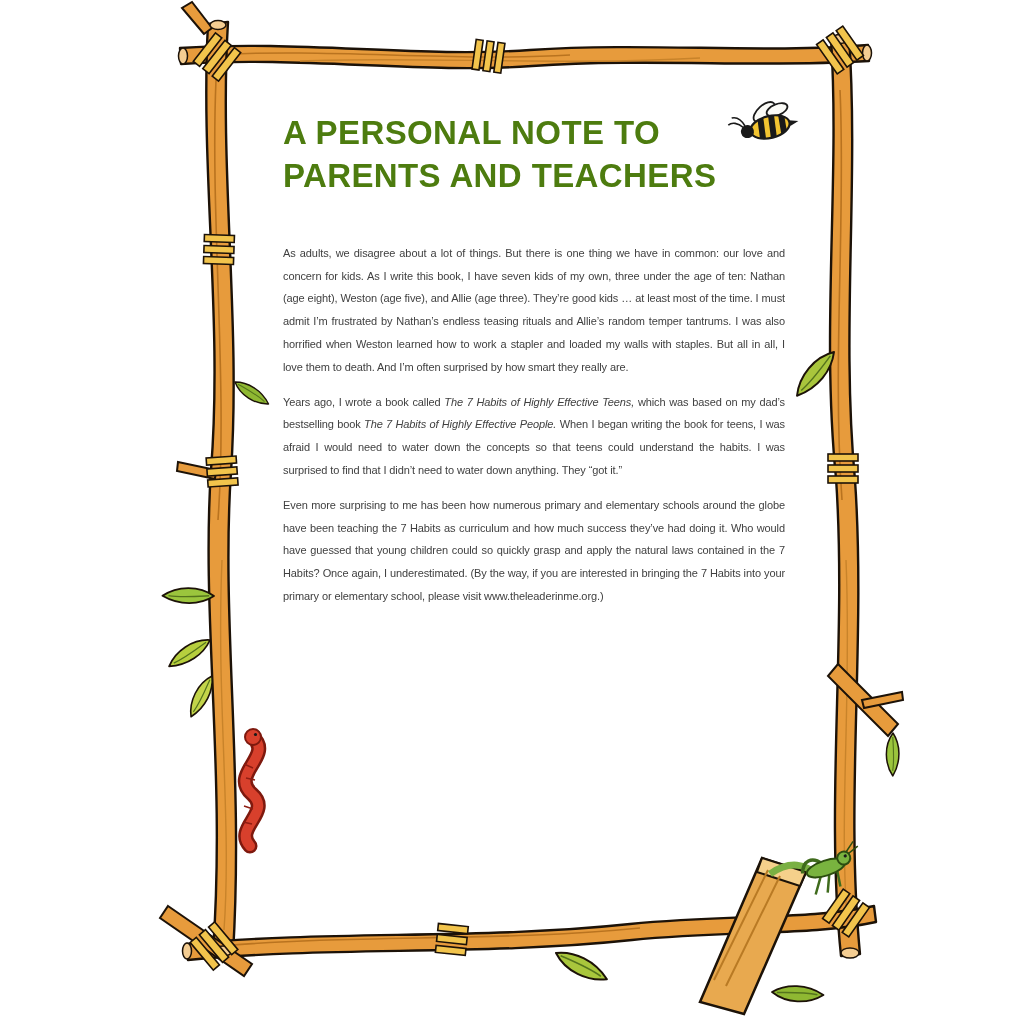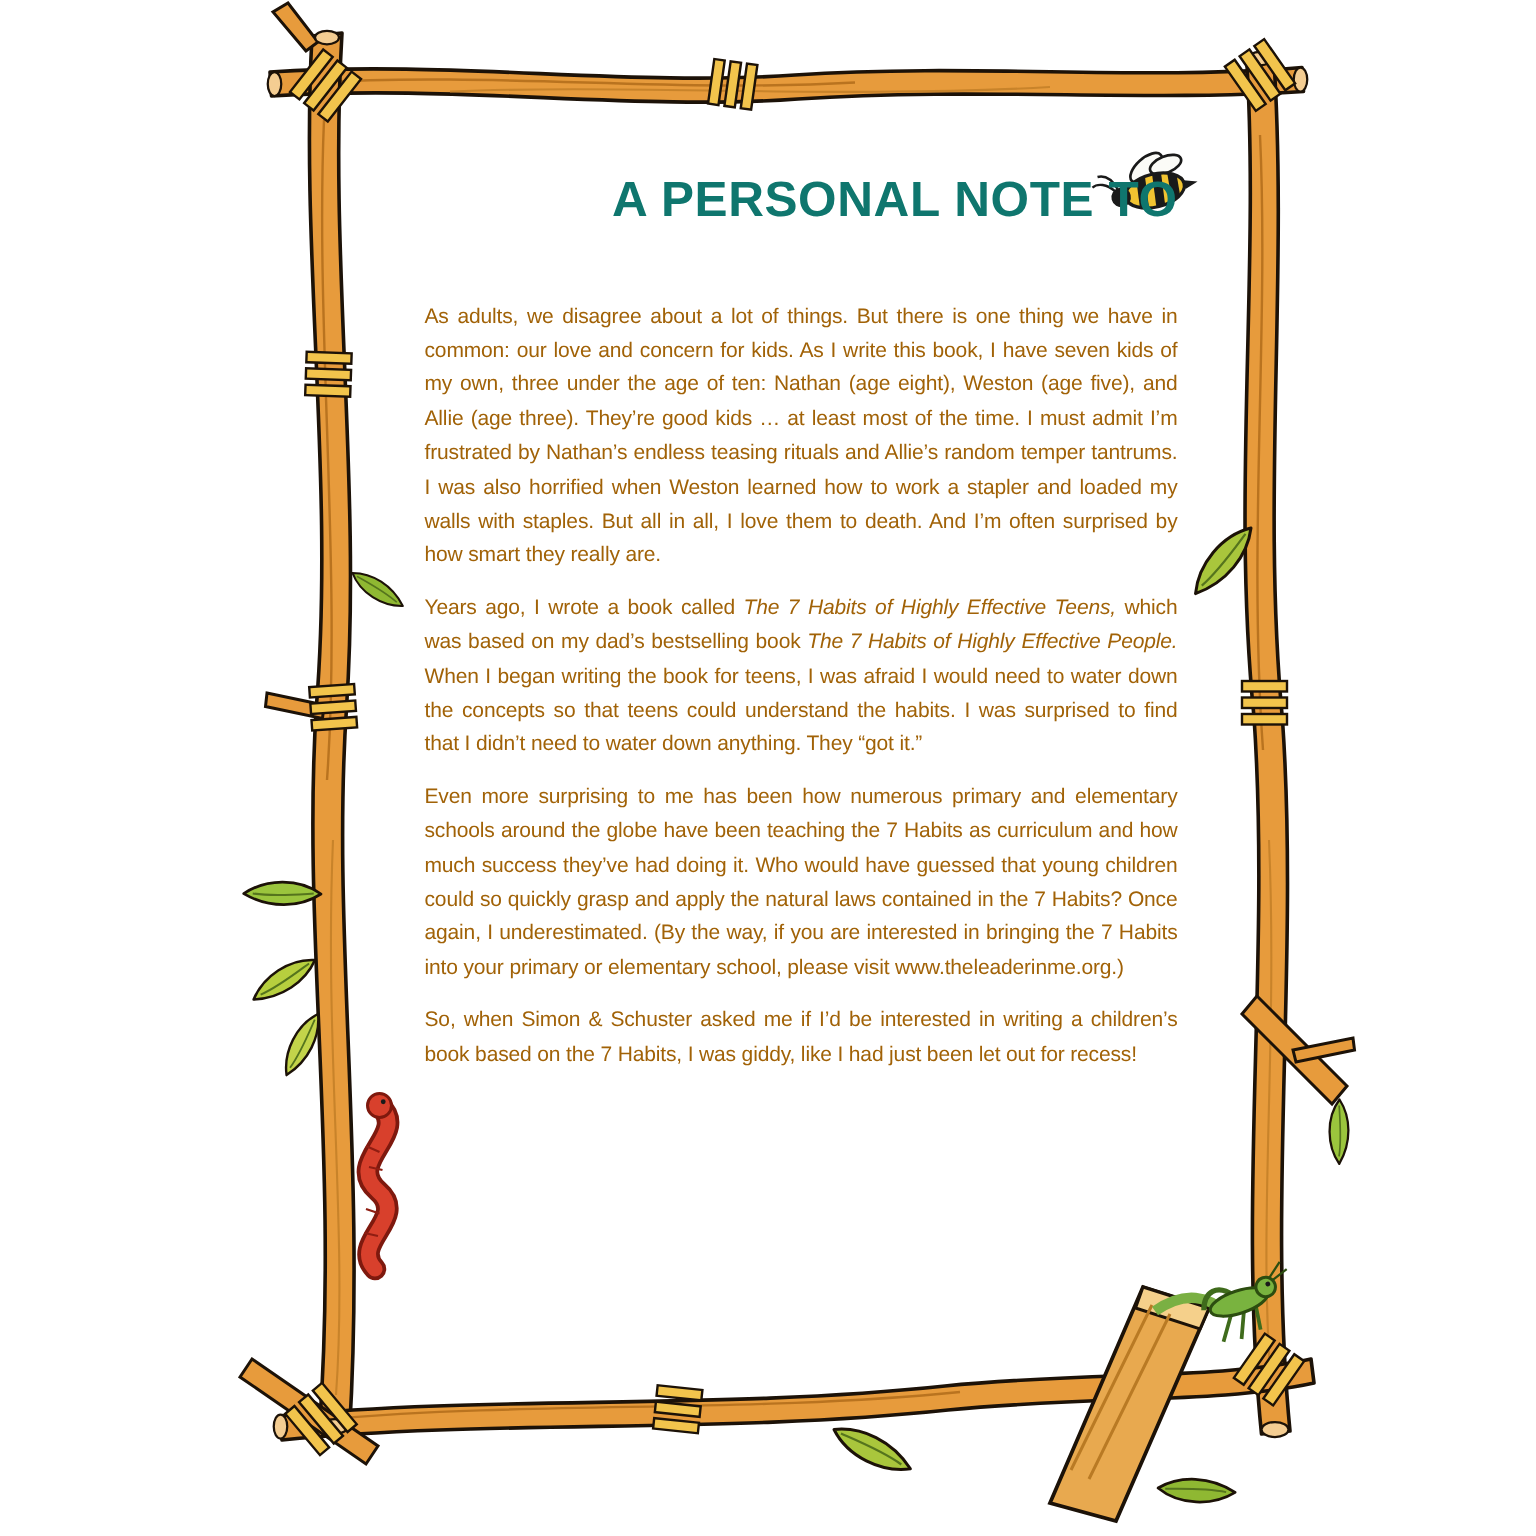--- a/index.html
+++ b/index.html
@@ -2,32 +2,32 @@
 <html><head>
 <meta charset="utf-8">
 <style>
   html,body { margin:0; padding:0; background:#ffffff; }
   body { width:1024px; height:1024px; font-family:"Liberation Sans", sans-serif; }
   .stage { position:relative; width:1024px; height:1024px; background:#ffffff; overflow:hidden; }
   svg.deco { position:absolute; left:0; top:0; width:1024px; height:1024px; pointer-events:none; }
   .content { position:absolute; left:283px; top:112px; width:502px; z-index:2; }
   h1.title {
     margin:0 0 44px 0;
-    text-align:right;
-    color:#0f766e;
+    text-align:left;
+    color:#4d7c0f;
     font-size:33px;
     line-height:1.3;
     font-weight:700;
     letter-spacing:0.4px;
   }
   .bodytext p {
     margin:0 0 12px 0;
-    font-size:14px;
+    font-size:11px;
     line-height:22.8px;
-    color:#a16207;
+    color:#404040;
     text-align:justify;
     text-justify:inter-word;
     letter-spacing:-0.1px;
   }
   .bodytext p:last-child { margin-bottom:0; }
   .bodytext em { }
 </style>
 </head>
 <body>
 
@@ -196,22 +196,22 @@
       <ellipse cx="0" cy="0" rx="20" ry="7.5" fill="#79b33f" stroke="#2c4d10" stroke-width="2"></ellipse>
       <circle cx="20" cy="-4" r="6.5" fill="#79b33f" stroke="#2c4d10" stroke-width="2"></circle>
       <circle cx="22" cy="-5.5" r="1.6" fill="#1a1a1a"></circle>
       <path d="M24,-9 L34,-17 M26,-7 L37,-11" stroke="#2c4d10" stroke-width="1.5" fill="none"></path>
     </g>
   </svg>
 
   <div class="content">
     <h1 class="title">
       <span>A PERSONAL NOTE TO</span><br>
+      <span>PARENTS AND TEACHERS</span>
     </h1>
     <div class="bodytext">
       <p><span>As adults, we disagree about a lot of things. But there is one thing we have in common: our love and concern for kids. As I write this book, I have seven kids of my own, three under the age of ten: Nathan (age eight), Weston (age five), and Allie (age three). They’re good kids … at least most of the time. I must admit I’m frustrated by Nathan’s endless teasing rituals and Allie’s random temper tantrums. I was also horrified when Weston learned how to work a stapler and loaded my walls with staples. But all in all, I love them to death. And I’m often surprised by how smart they really are.</span></p>
       <p><span>Years ago, I wrote a book called </span><em>The 7 Habits of Highly Effective Teens,</em><span> which was based on my dad’s bestselling book </span><em>The 7 Habits of Highly Effective People.</em><span> When I began writing the book for teens, I was afraid I would need to water down the concepts so that teens could understand the habits. I was surprised to find that I didn’t need to water down anything. They “got it.”</span></p>
       <p><span>Even more surprising to me has been how numerous primary and elementary schools around the globe have been teaching the 7 Habits as curriculum and how much success they’ve had doing it. Who would have guessed that young children could so quickly grasp and apply the natural laws contained in the 7 Habits? Once again, I underestimated. (By the way, if you are interested in bringing the 7 Habits into your primary or elementary school, please visit www.theleaderinme.org.)</span></p>
-      <p><span>So, when Simon &amp; Schuster asked me if I’d be interested in writing a children’s book based on the 7 Habits, I was giddy, like I had just been let out for recess!</span></p>
     </div>
   </div>
 
 </div>
 
 </body></html>

